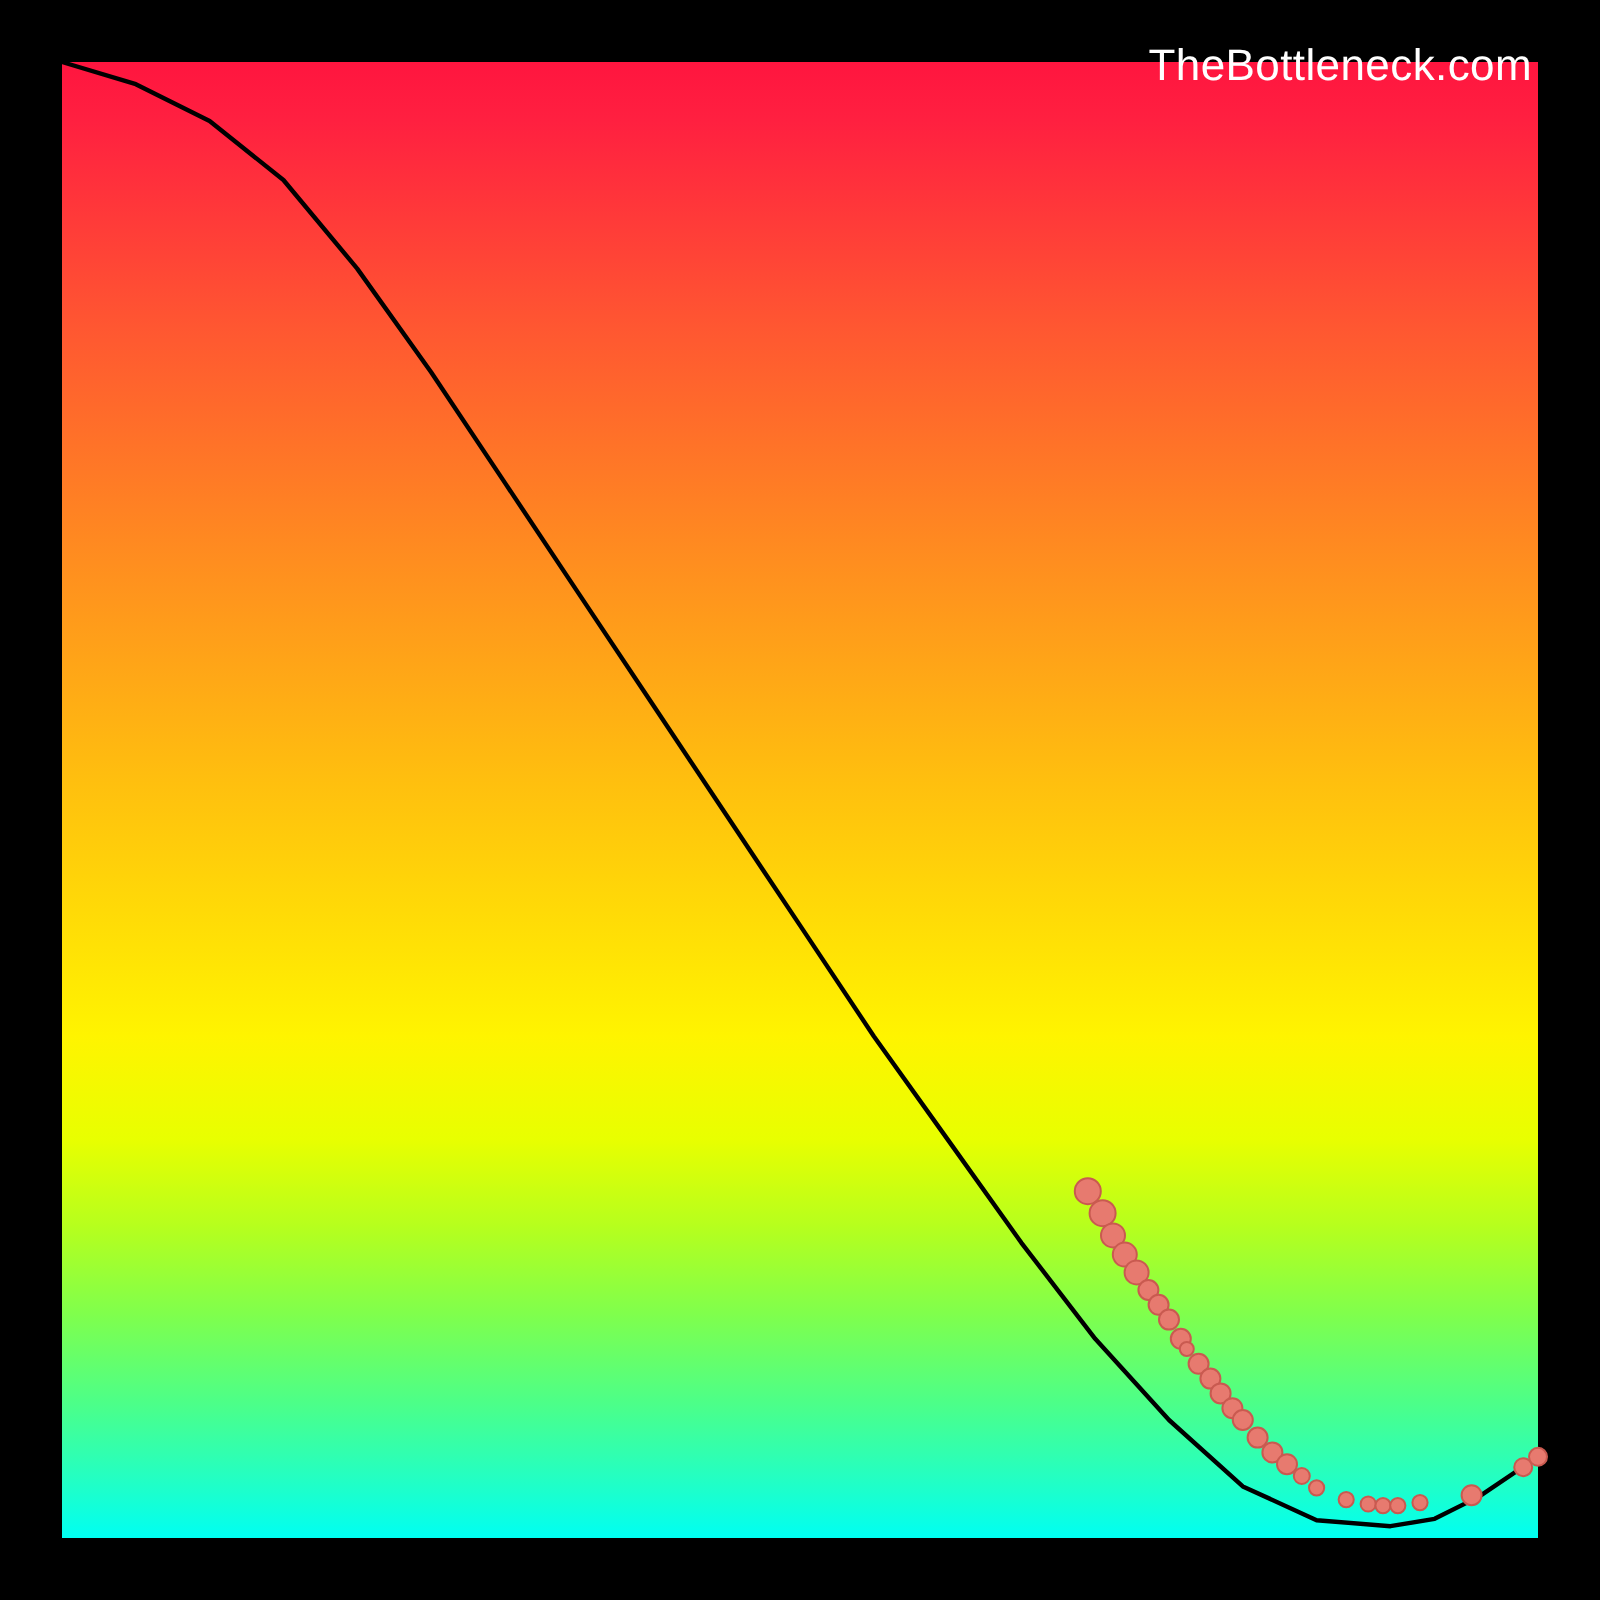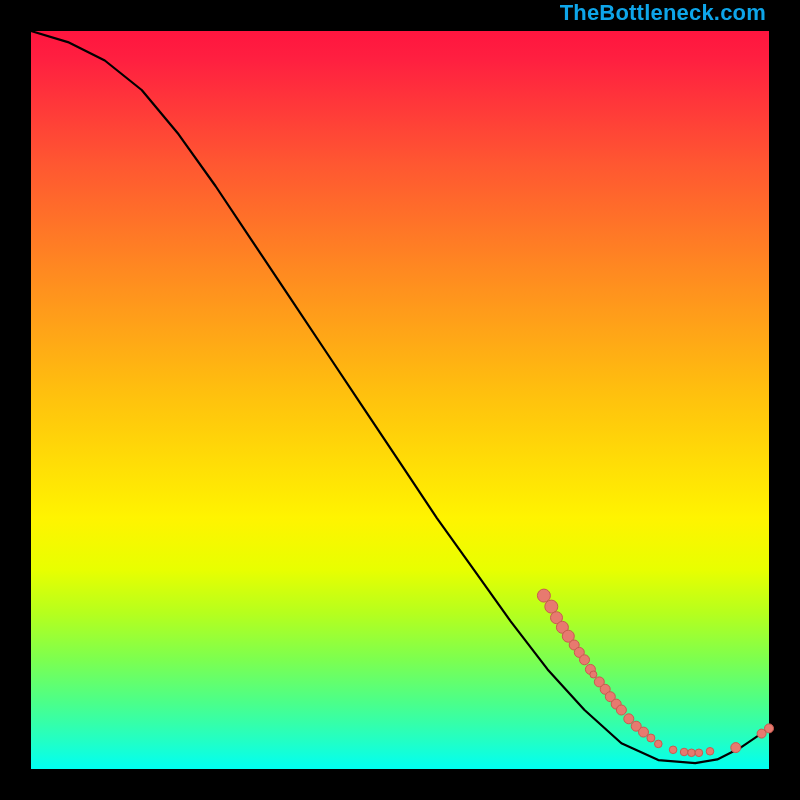--- a/index.html
+++ b/index.html
@@ -27,26 +27,26 @@
       #e8ff00 73%,
       #b5ff1e 79%,
       #7eff4e 85%,
       #4bff8a 91%,
       #23ffc3 96%,
       #00fff2 100%
     );
   }
   .watermark {
     position: absolute;
-    top: 0;
+    top: 20px;
     right: 34px;
-    color: #0ea5e9;
+    color: #ffffff;
     font-size: 22px;
     letter-spacing: 0.2px;
-    font-weight: 700;
+    font-weight: 400;
   }
   svg.plot {
     position: absolute;
     left: 31px;
     top: 31px;
     width: 738px;
     height: 738px;
     overflow: visible;
   }
   .curve {

